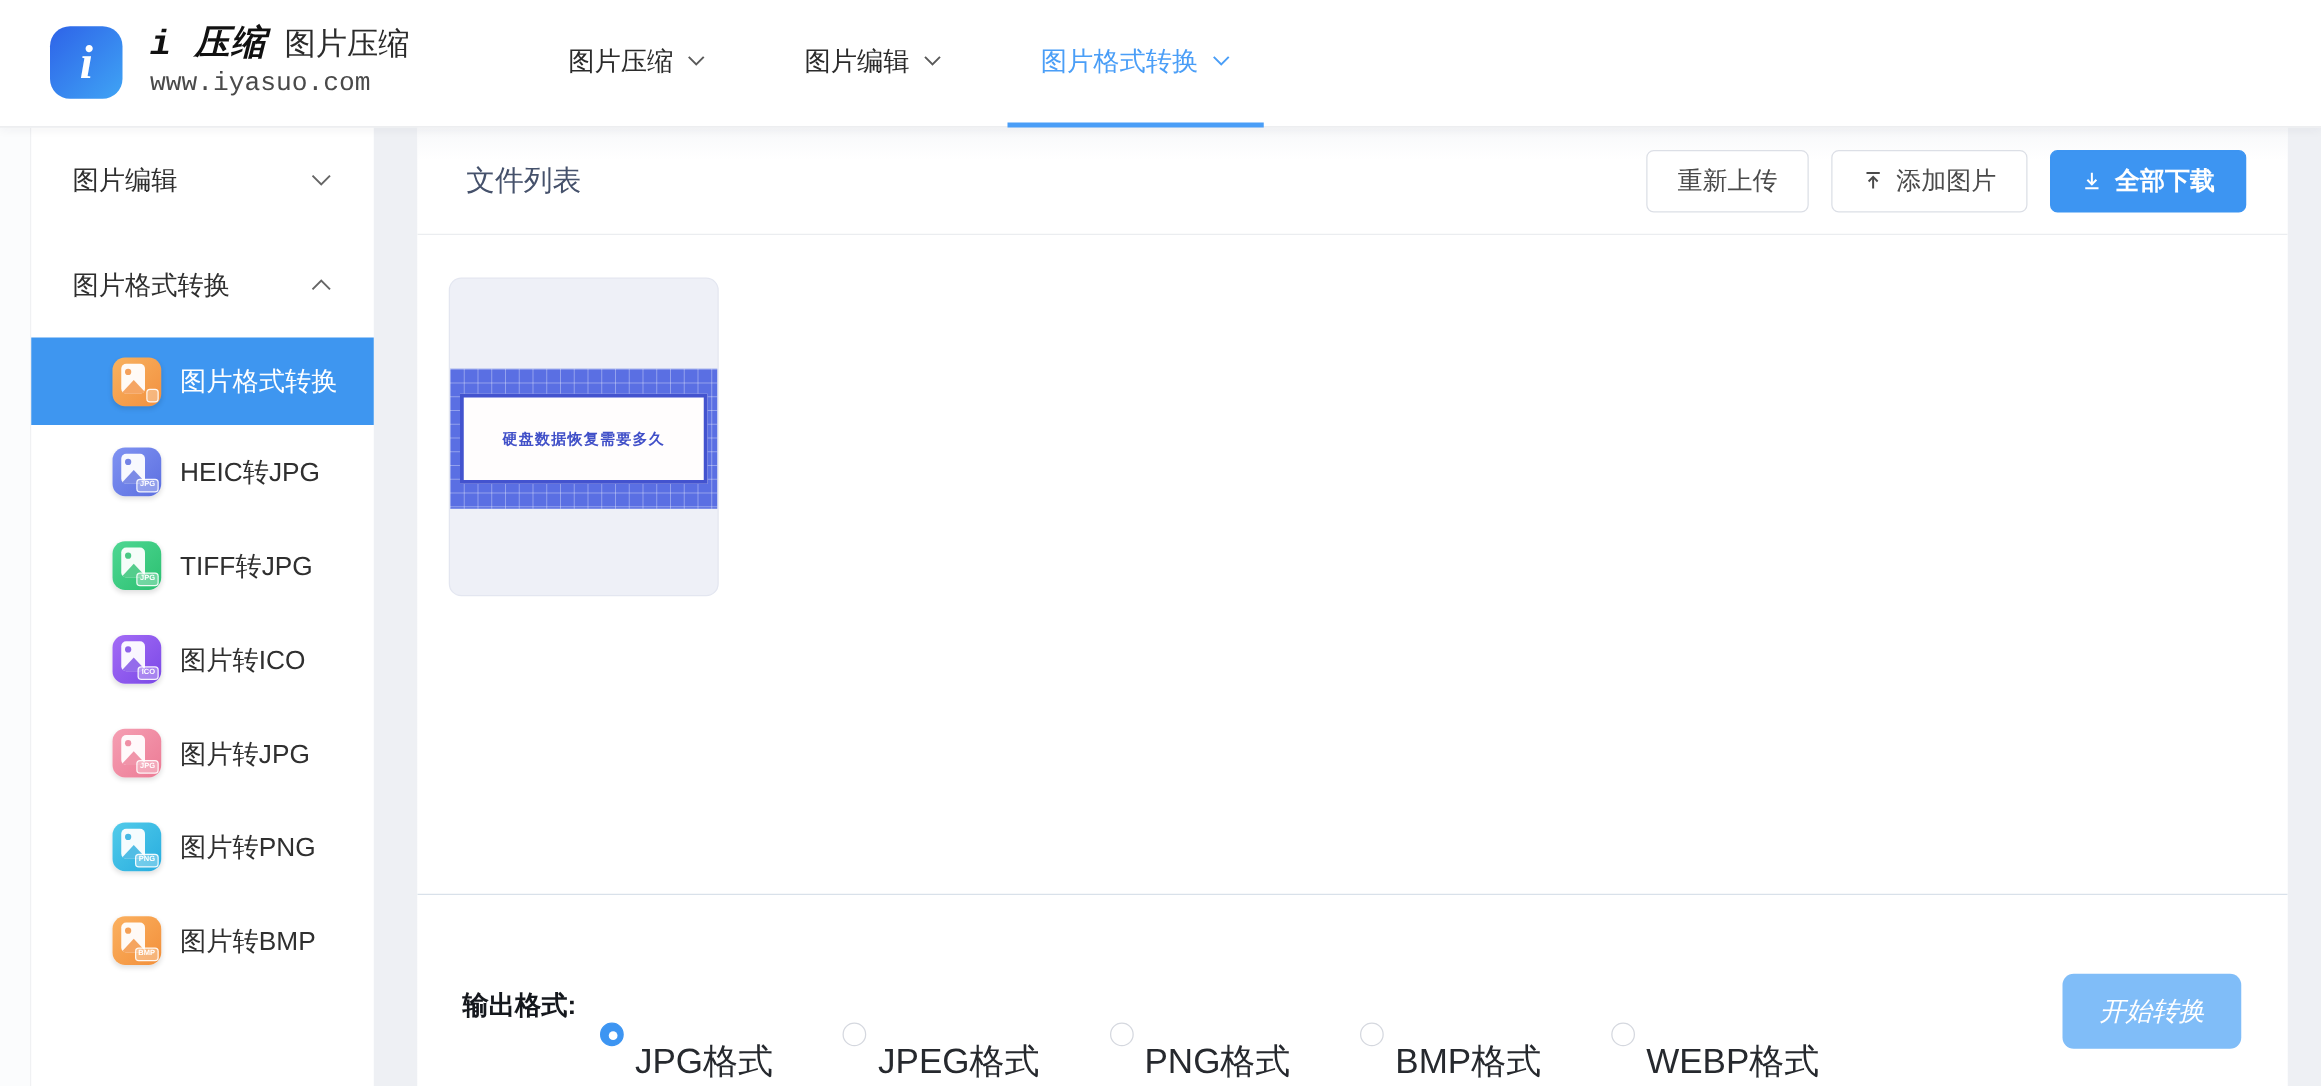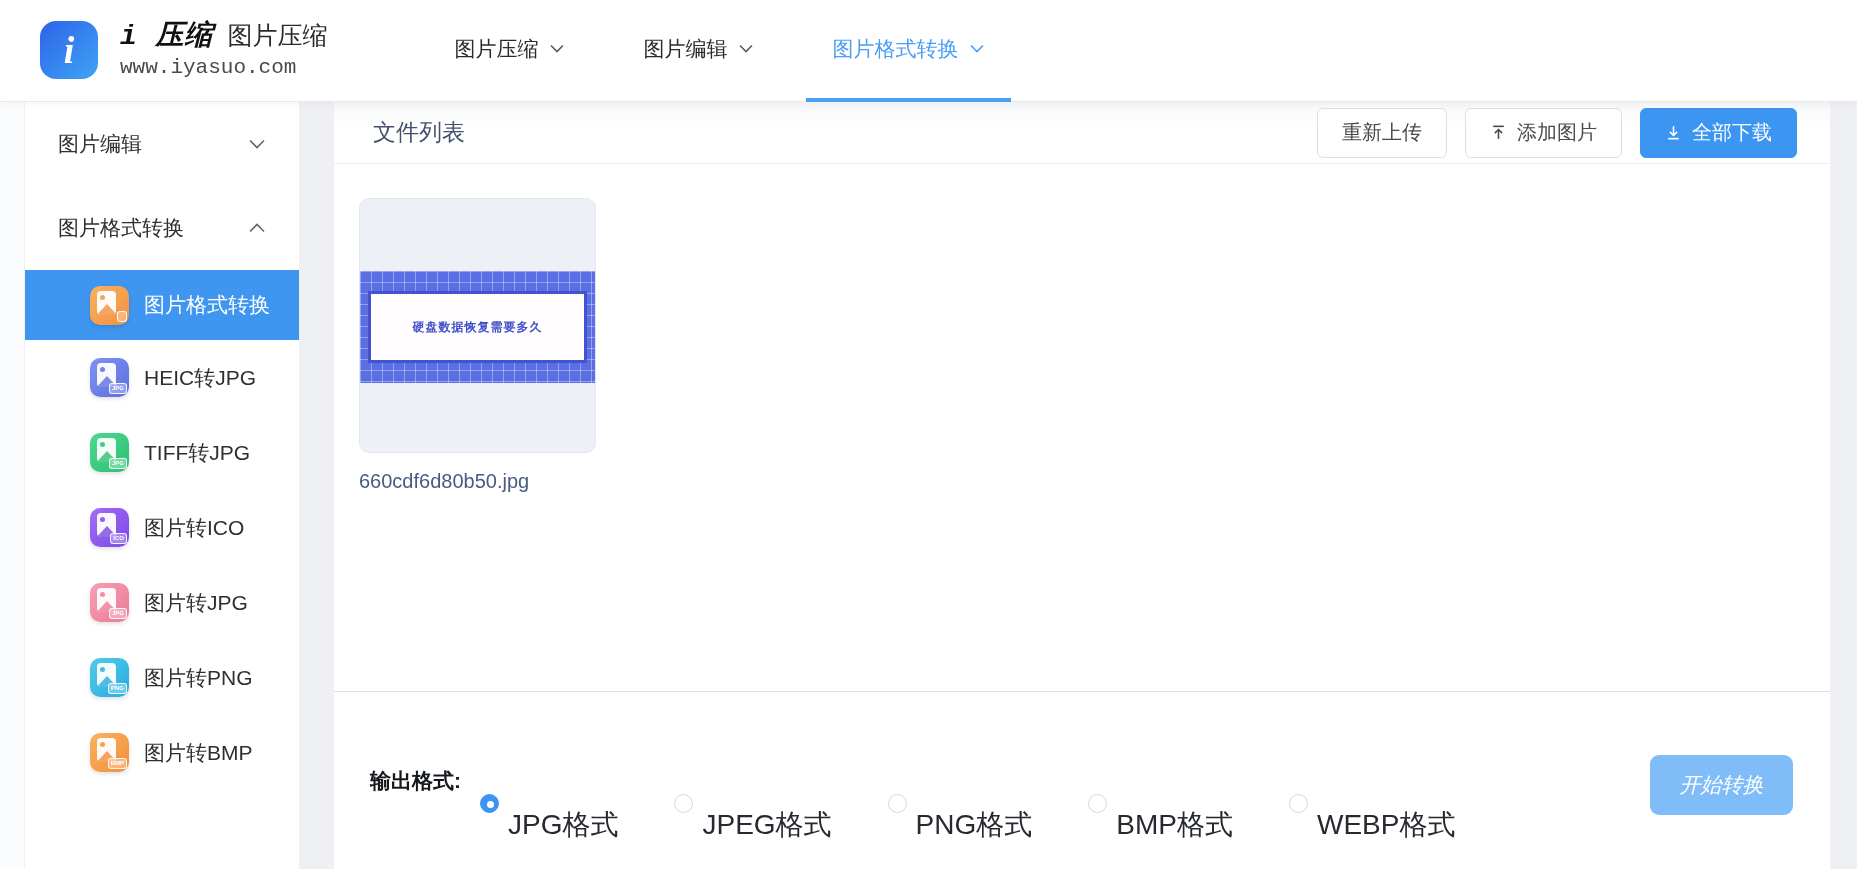--- a/index.html
+++ b/index.html
@@ -77,35 +77,35 @@
     padding:0 2px; text-align:center; letter-spacing:0;
   }
 
   
   .main-card {
     position:absolute; left:334px; top:102px; width:1496px; height:900px;
     background:#fff; z-index:4;
     background-image:linear-gradient(#f7f8fa,#ffffff 26px);
   }
   .file-list-header {
-    height:62px; display:flex; align-items:center;
+    height:86px; display:flex; align-items:center;
     padding:0 33px 0 39px; border-bottom:1px solid #ebedf0;
   }
   .page-title { font-size:23px; color:#45516b; }
   .toolbar { margin-left:auto; display:flex; gap:18px; }
   .btn {
     height:50px; display:flex; align-items:center; justify-content:center; gap:10px;
     border:1px solid #dcdfe6; background:#fff; border-radius:6px;
     font-size:20px; color:#4a4a4a; cursor:pointer; padding:0 24px;
   }
-  .btn.primary { background:#3d95f2; border-color:#3d95f2; color:#fff; }
+  .btn.primary { background:#3d95f2; border-color:#3d95f2; color:#fff;font-weight:bold; }
 
   .file-area { position:relative; height:527px; padding:34px 0 0 25px; }
   .file-card {
-    width:237px; height:255px; background:#eef0f7;
+    width:216px; height:255px; background:#eef0f7;
     border:1px solid #e3e6f0; border-radius:10px;
     position:relative; cursor:pointer; overflow:hidden;
   }
   .thumb {
     position:absolute; left:0; top:72px; width:100%; height:112px;
     background-color:#5a6fe3;
     background-image:linear-gradient(rgba(255,255,255,.35) 1px,transparent 1px),
                      linear-gradient(90deg,rgba(255,255,255,.35) 1px,transparent 1px);
     background-size:11px 11px;
   }
@@ -303,21 +303,20 @@
   </div>
 
   <div class="file-area">
     <div class="file-card">
       <div class="thumb">
         <div class="thumb-inner">
           <span class="thumb-text">硬盘数据恢复需要多久</span>
         </div>
       </div>
     </div>
-    <div class="file-name">660cdf6d80b50.jpg</div>
   </div>
 
   <div class="output-bar">
     <span class="output-label">输出格式:</span>
 
     <label class="radio-opt checked">
       <span class="radio-dot"></span>
       <span class="radio-label">JPG格式</span>
     </label>
     <label class="radio-opt">

